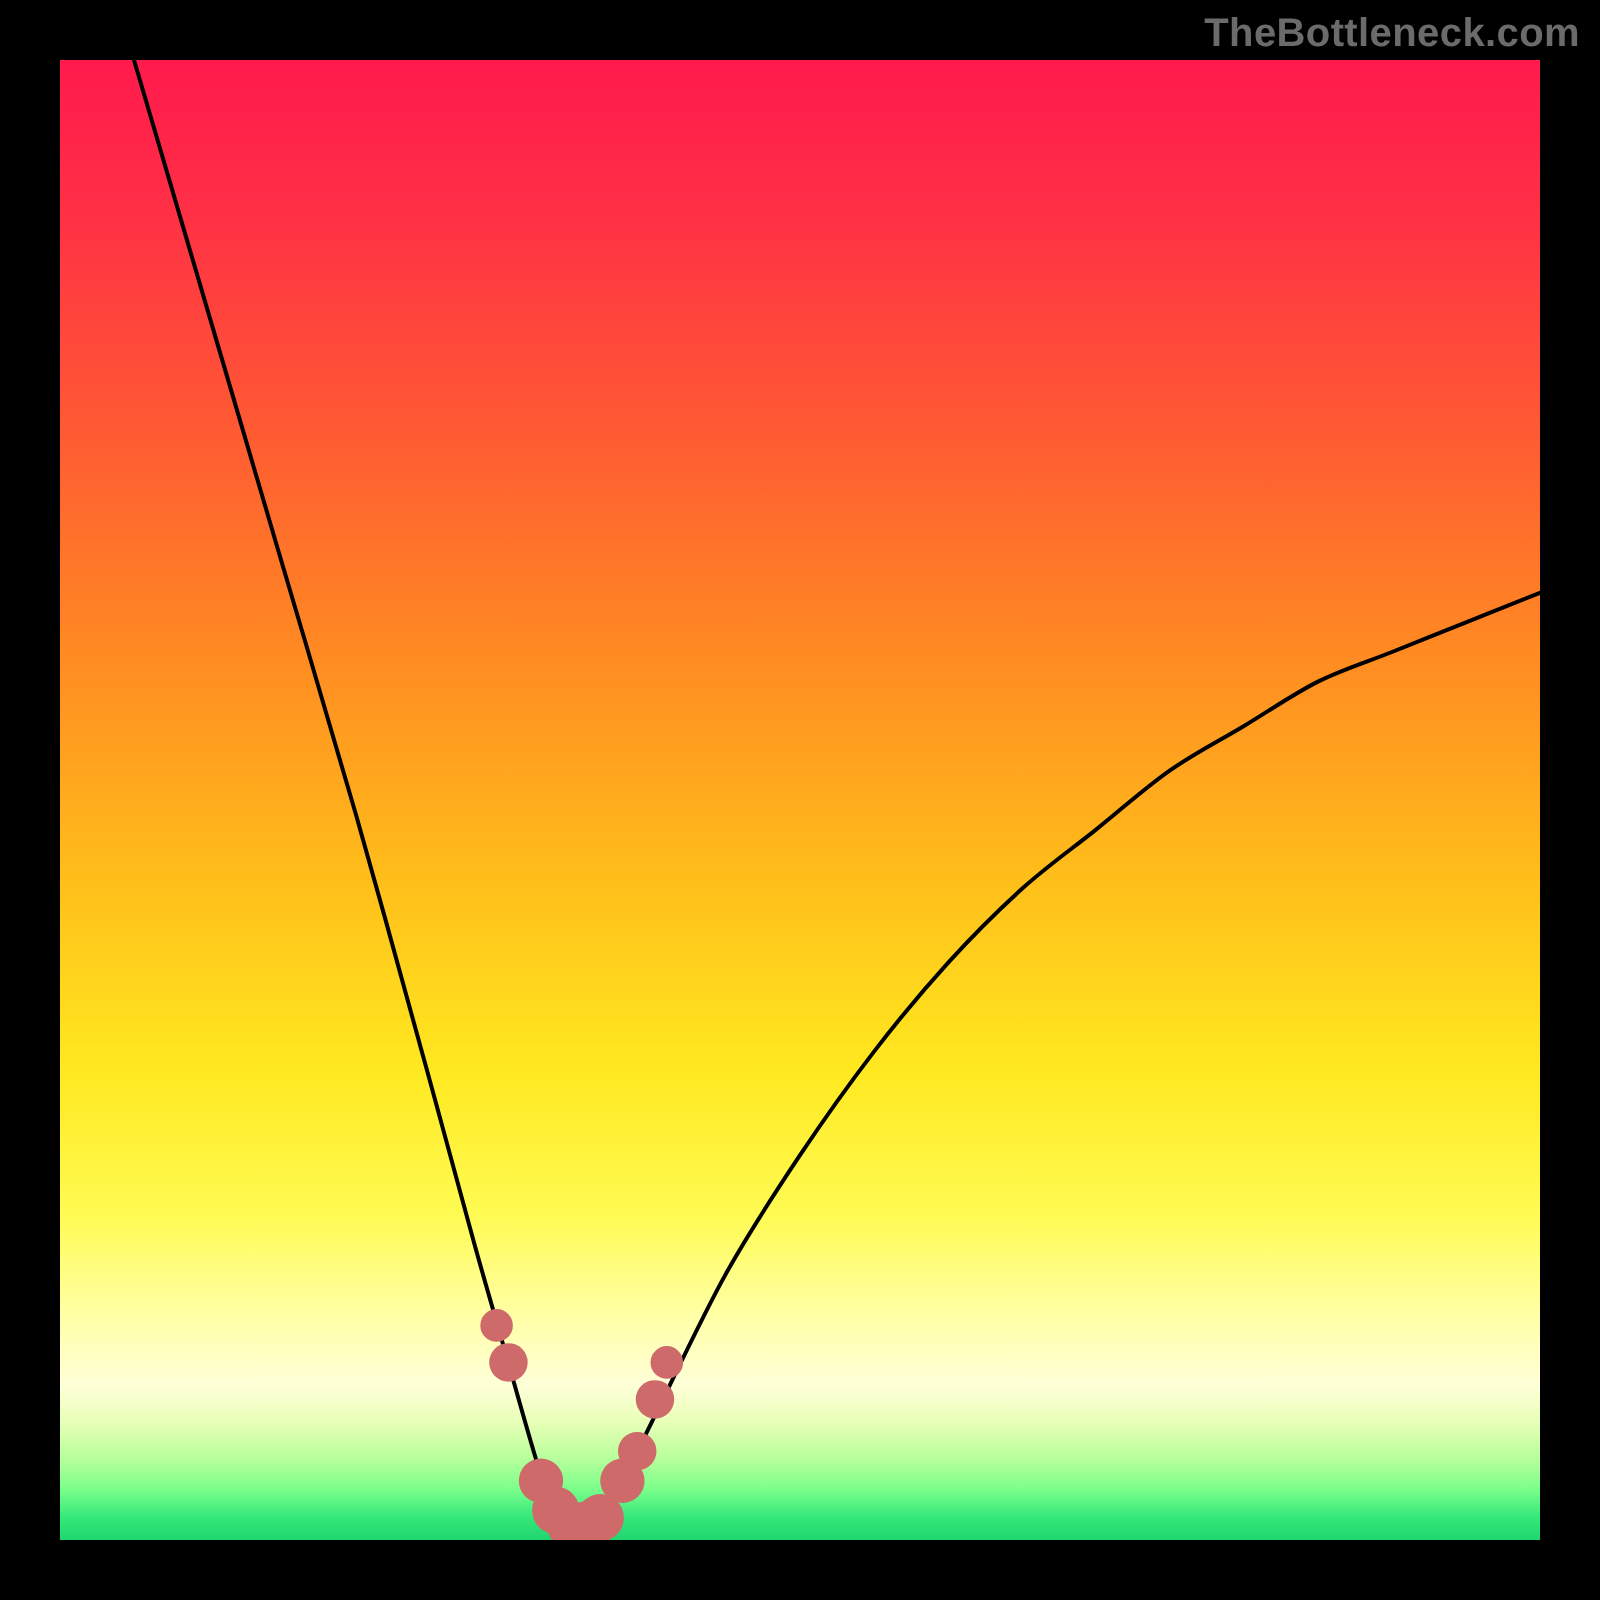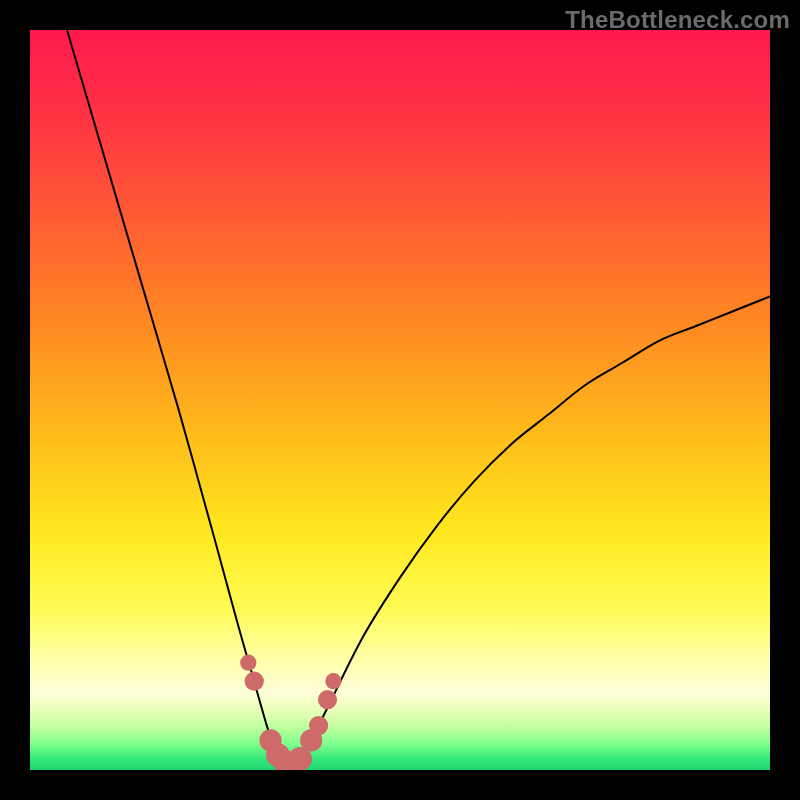--- a/index.html
+++ b/index.html
@@ -25,21 +25,21 @@
     left: 30px;
     width: 740px;
     height: 740px;
     overflow: hidden;
   }
   .watermark {
     position: absolute;
     top: 6px;
     right: 10px;
     font-family: Arial, Helvetica, sans-serif;
-    font-size: 24px;
+    font-size: 20px;
     font-weight: 600;
     color: #6b6b6b;
     letter-spacing: 0.2px;
     margin-left: 20px;
   }
   svg {
     display: block;
   }
 </style>
 </head>

